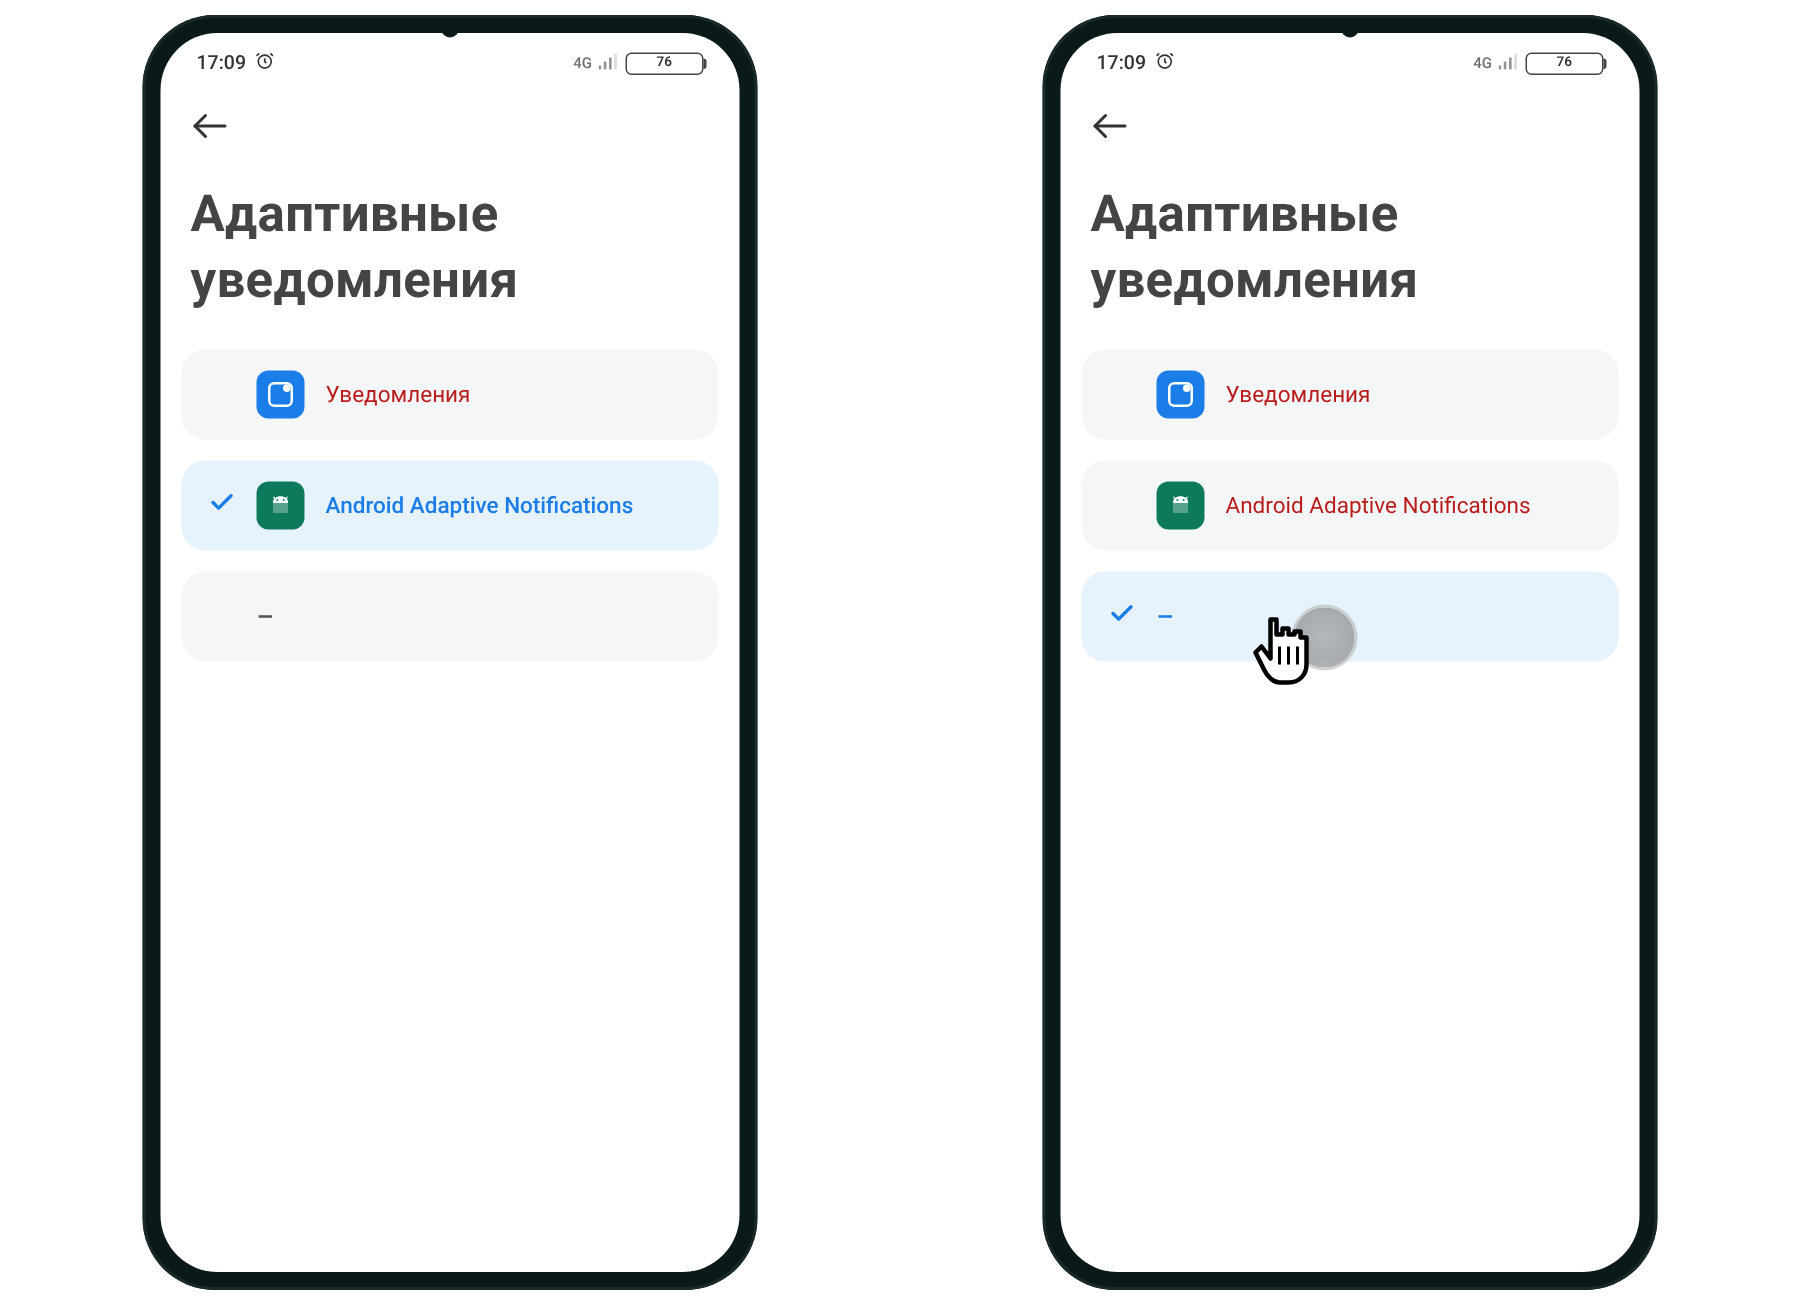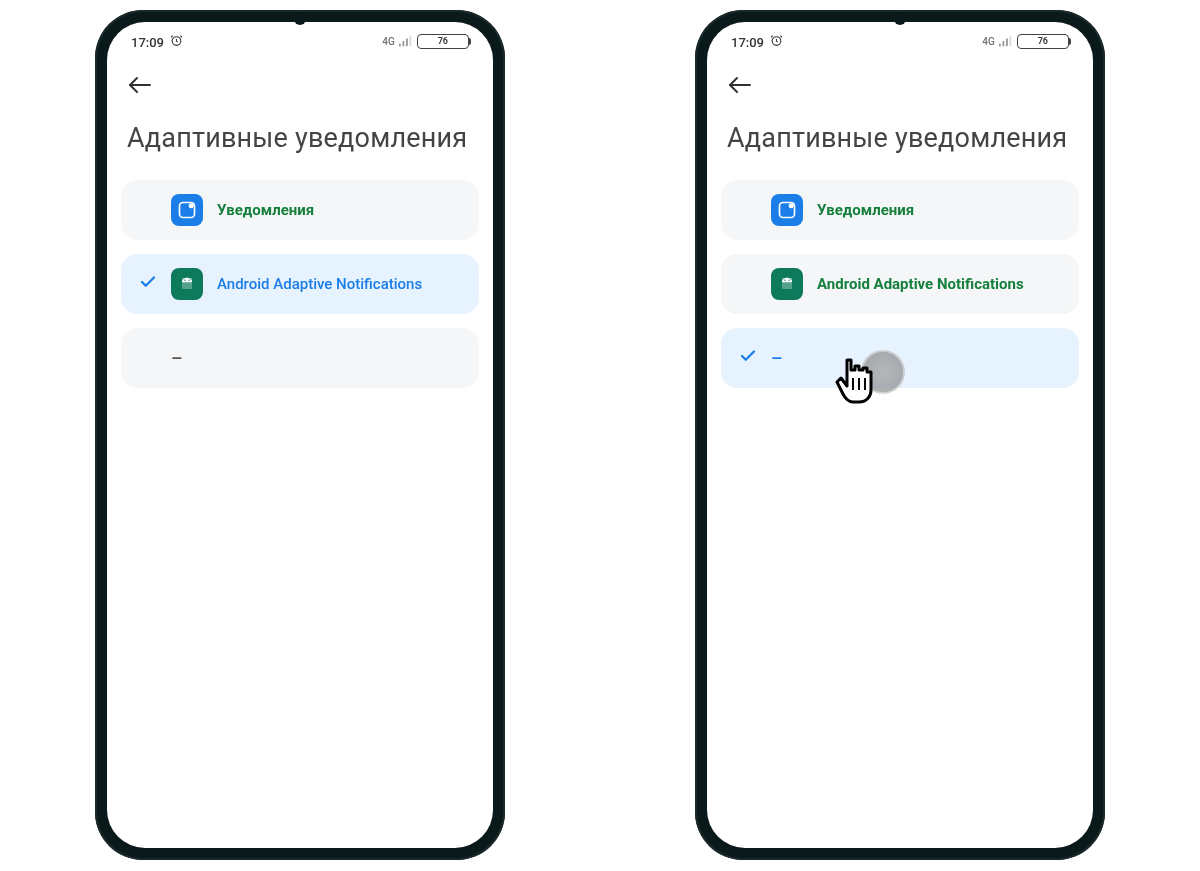--- a/index.html
+++ b/index.html
@@ -37,21 +37,21 @@
       transform: translateX(-50%);
       width: 12px;
       height: 12px;
       background: #0a1a1a;
       border-radius: 50%;
       z-index: 10;
     }
     .status-bar {
       display: flex;
       justify-content: space-between;
-      align-items: flex-start;
+      align-items: flex-end;
       padding: 12px 24px 6px;
       font-size: 13px;
       font-weight: 500;
       color: #333;
     }
     .status-left { display: flex; align-items: center; gap: 6px; }
     .status-right { display: flex; align-items: center; gap: 4px; }
     .alarm-icon { font-size: 12px; }
     .signal-icon { font-size: 10px; opacity: 0.7; }
     .battery-box {
@@ -76,22 +76,22 @@
     .nav-bar {
       padding: 18px 20px 8px;
     }
     .back-arrow {
       font-size: 22px;
       color: #333;
       cursor: pointer;
       display: inline-block;
     }
     .page-title {
-      font-size: 27px;
-      font-weight: 400;
+      font-size: 34px;
+      font-weight: 700;
       color: #444;
       padding: 14px 20px 24px;
       line-height: 1.3;
       letter-spacing: 0.2px;
     }
     .option-list {
       padding: 0 14px;
       display: flex;
       flex-direction: column;
       gap: 14px;
@@ -135,22 +135,22 @@
       flex-shrink: 0;
     }
     .app-icon.notif {
       background: #1a7de8;
     }
     .app-icon.android {
       background: #0d7a5c;
     }
     .option-label {
       font-size: 15px;
-      font-weight: 700;
-      color: #15803d;
+      font-weight: 400;
+      color: #b91c1c;
     }
     .dash-label {
       font-size: 18px;
       color: #555;
       font-weight: 500;
     }
     .cursor-overlay {
       position: absolute;
       pointer-events: none;
       z-index: 20;

